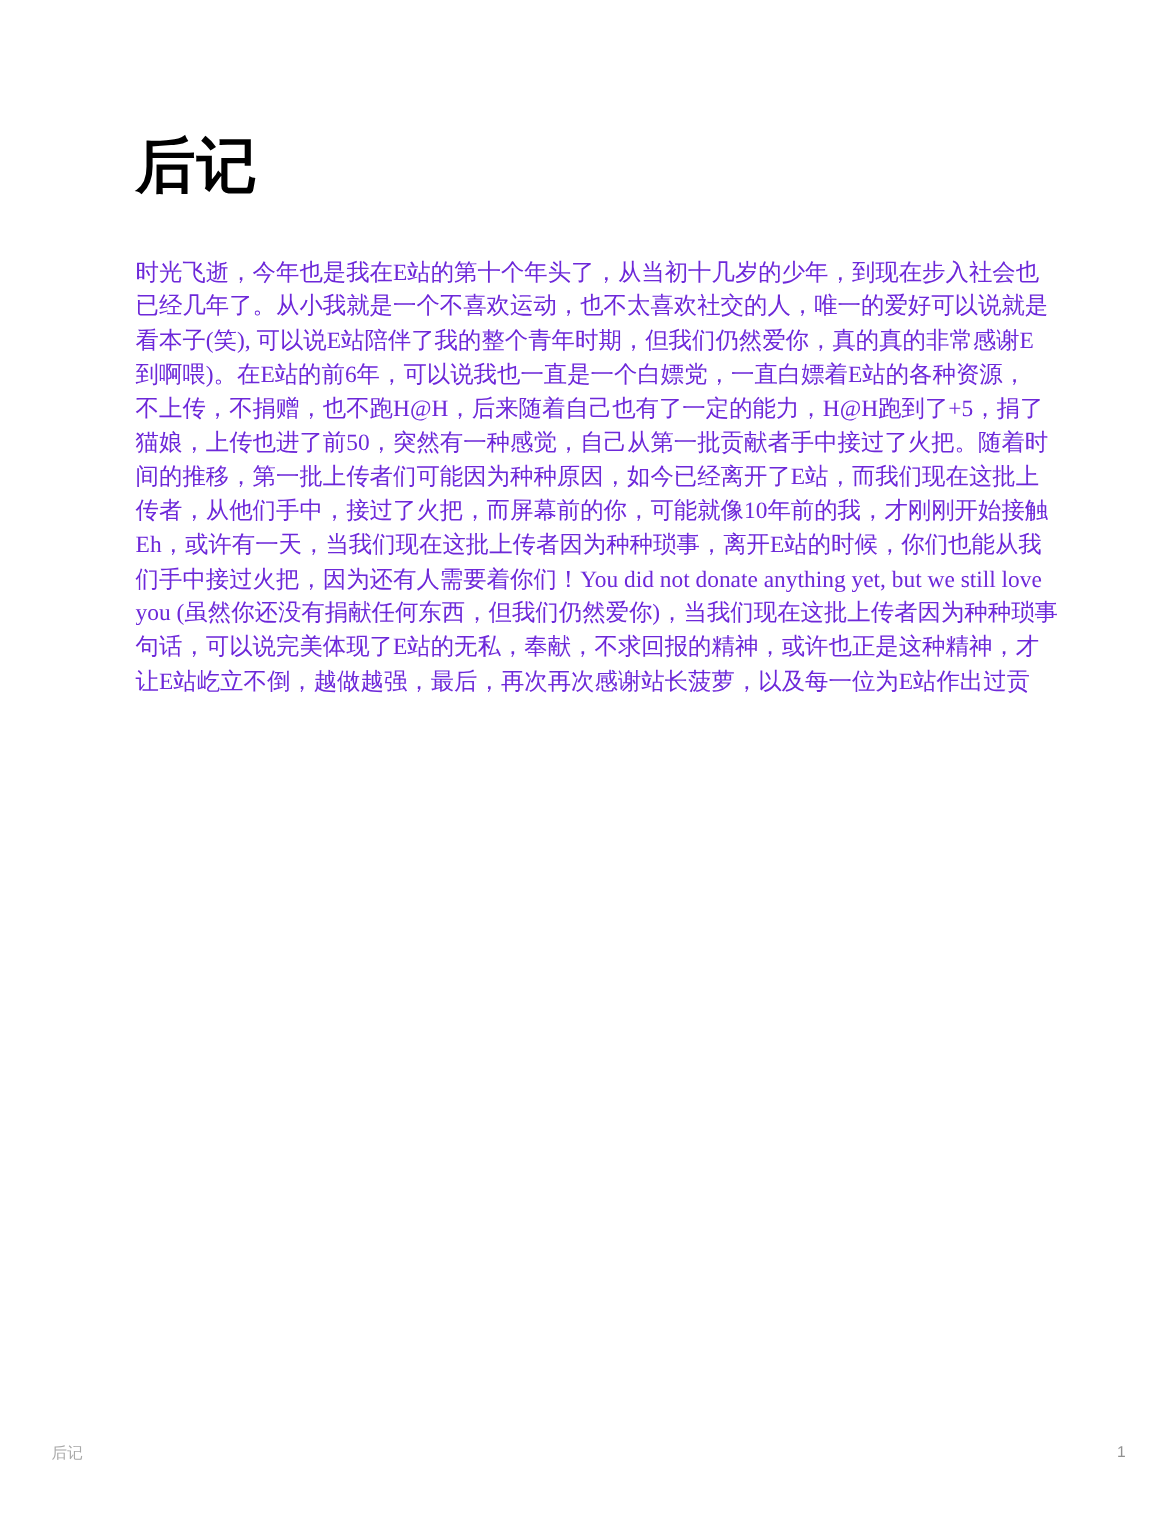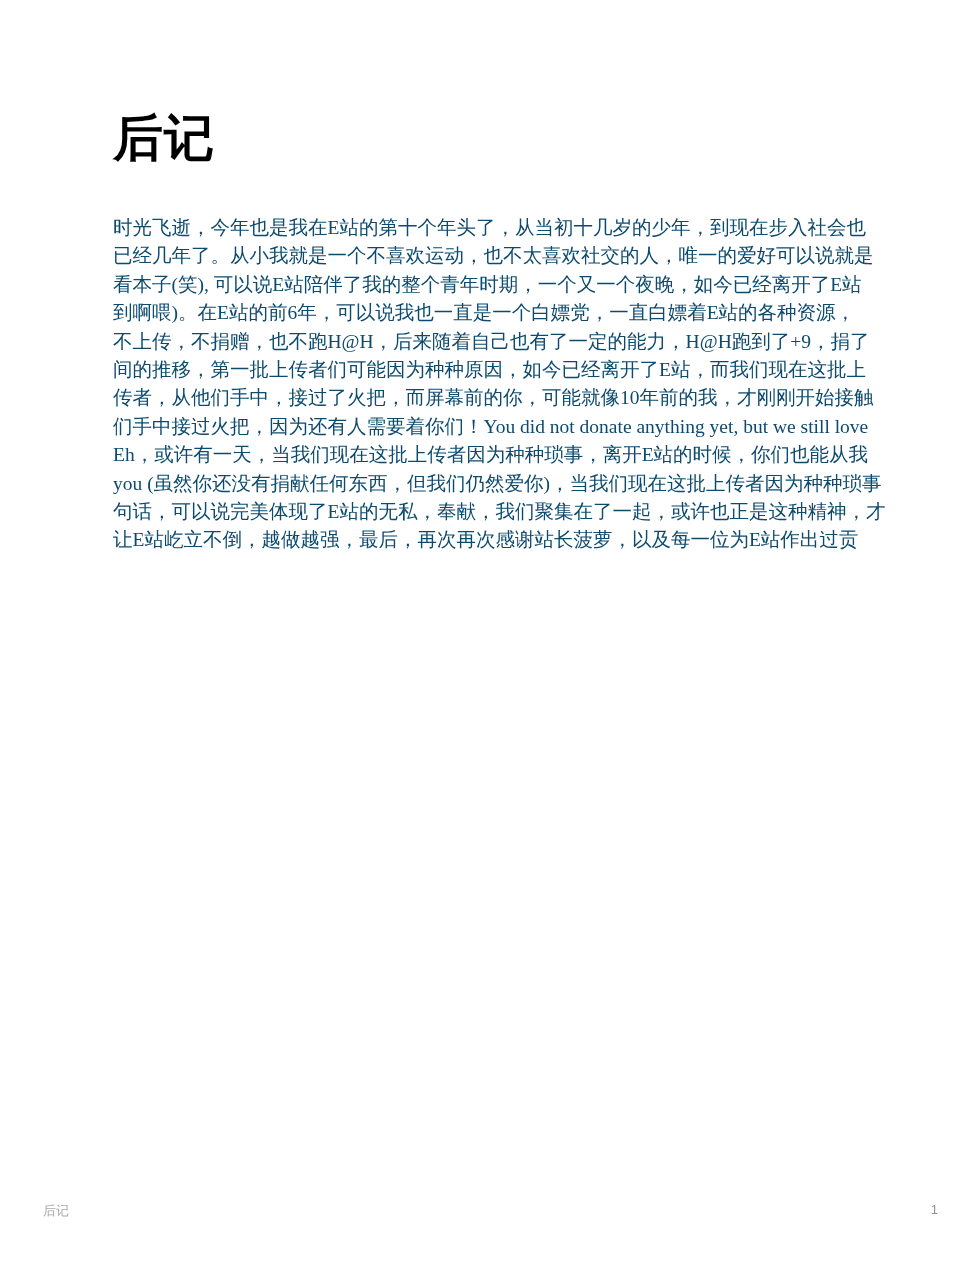--- a/index.html
+++ b/index.html
@@ -28,21 +28,21 @@
     letter-spacing: 1px;
   }
   .paragraph {
     margin-top: 46px;
     color: #000000;
   }
   .text-line {
     font-size: 19.5px;
     line-height: 28.4px;
     white-space: nowrap;
-    color: #0c4a6e;
+    color: #6d28d9;
   }
   .footer {
     position: absolute;
     left: 0; top: 1198px;
     width: 980px; height: 22px;
     font-family: "Liberation Sans", "DejaVu Sans", sans-serif;
   }
   .footer-section {
     position: absolute;
     left: 43px; top: 4px;
@@ -60,29 +60,30 @@
 <body>
 
 <div class="page">
 
   <div class="content">
     <h1 class="page-title">后记</h1>
 
     <div class="paragraph">
         <div class="text-line">时光飞逝，今年也是我在E站的第十个年头了，从当初十几岁的少年，到现在步入社会也</div>
         <div class="text-line">已经几年了。从小我就是一个不喜欢运动，也不太喜欢社交的人，唯一的爱好可以说就是</div>
-        <div class="text-line">看本子(笑), 可以说E站陪伴了我的整个青年时期，一个又一个夜晚，如今已经离开了E站</div>
+        <div class="text-line">看本子(笑), 可以说E站陪伴了我的整个青年时期，但我们仍然爱你，真的真的非常感谢E</div>
         <div class="text-line">到啊喂)。在E站的前6年，可以说我也一直是一个白嫖党，一直白嫖着E站的各种资源，</div>
-        <div class="text-line">不上传，不捐赠，也不跑H@H，后来随着自己也有了一定的能力，H@H跑到了+9，捐了</div>
+        <div class="text-line">不上传，不捐赠，也不跑H@H，后来随着自己也有了一定的能力，H@H跑到了+5，捐了</div>
+        <div class="text-line">猫娘，上传也进了前50，突然有一种感觉，自己从第一批贡献者手中接过了火把。随着时</div>
         <div class="text-line">间的推移，第一批上传者们可能因为种种原因，如今已经离开了E站，而我们现在这批上</div>
         <div class="text-line">传者，从他们手中，接过了火把，而屏幕前的你，可能就像10年前的我，才刚刚开始接触</div>
+        <div class="text-line">Eh，或许有一天，当我们现在这批上传者因为种种琐事，离开E站的时候，你们也能从我</div>
         <div class="text-line">们手中接过火把，因为还有人需要着你们！You did not donate anything yet, but we still love</div>
-        <div class="text-line">Eh，或许有一天，当我们现在这批上传者因为种种琐事，离开E站的时候，你们也能从我</div>
         <div class="text-line">you (虽然你还没有捐献任何东西，但我们仍然爱你)，当我们现在这批上传者因为种种琐事</div>
-        <div class="text-line">句话，可以说完美体现了E站的无私，奉献，我们聚集在了一起，或许也正是这种精神，才</div>
+        <div class="text-line">句话，可以说完美体现了E站的无私，奉献，不求回报的精神，或许也正是这种精神，才</div>
         <div class="text-line">让E站屹立不倒，越做越强，最后，再次再次感谢站长菠萝，以及每一位为E站作出过贡</div>
       </div>
   </div>
 
   <div class="footer">
     <span class="footer-section">后记</span>
     <span class="footer-page">1</span>
   </div>
 
 </div>

